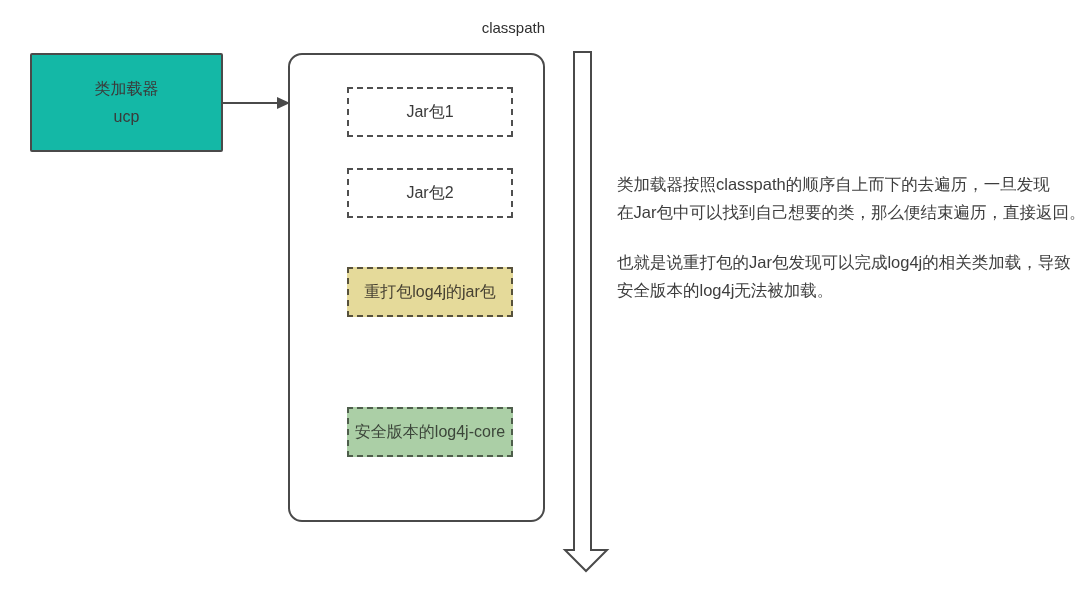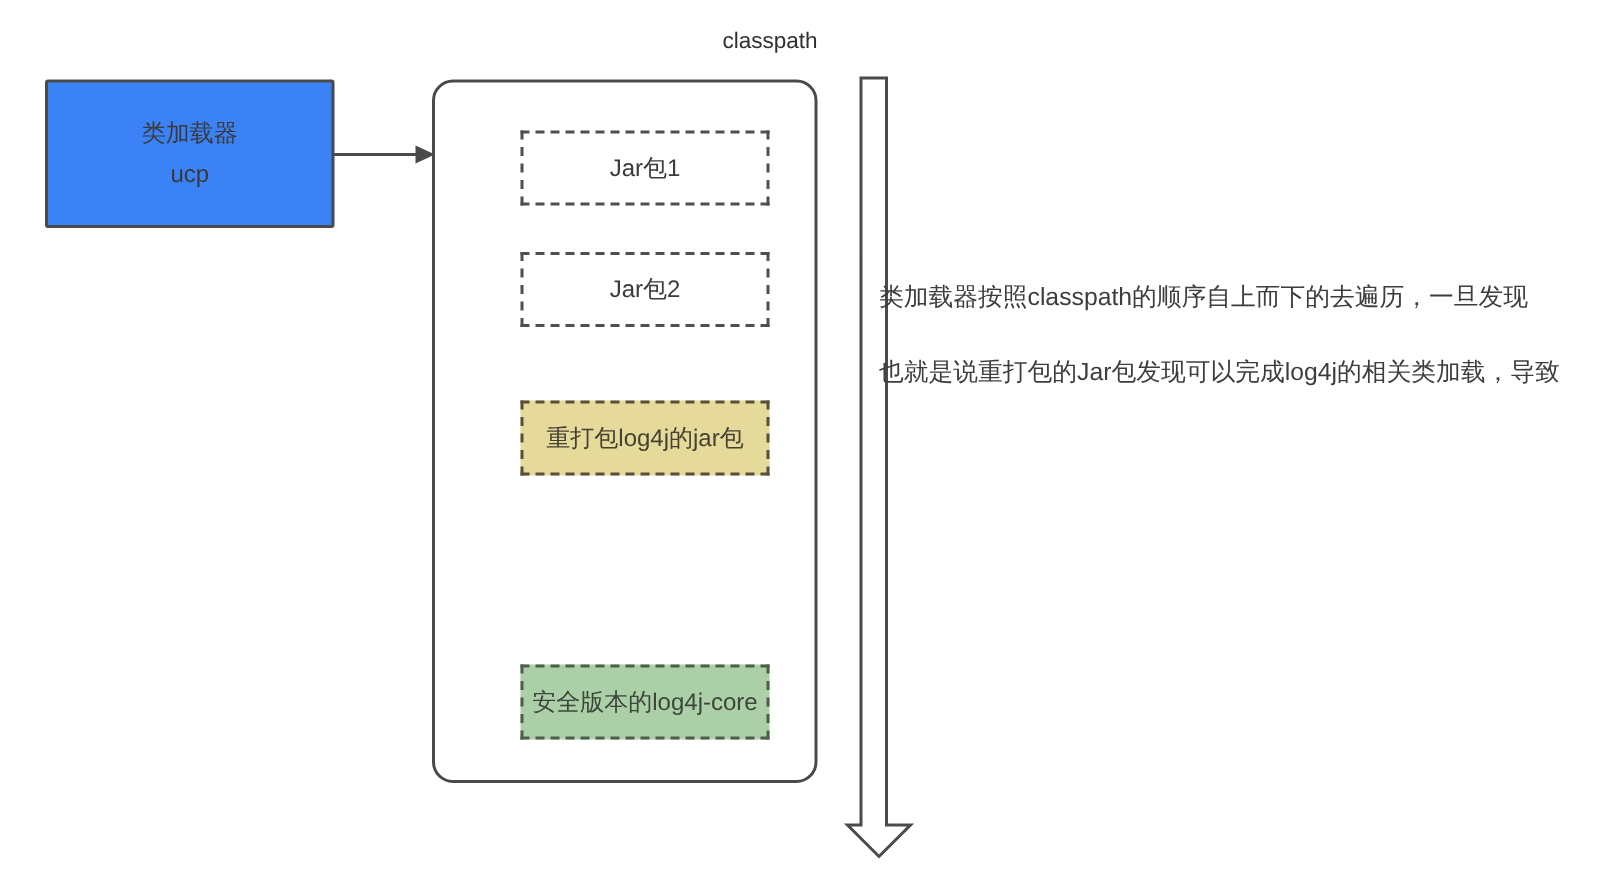--- a/index.html
+++ b/index.html
@@ -15,21 +15,21 @@
     background: #ffffff;
     overflow: hidden;
     color: #3c3c3c;
   }
 
   
   .loader-box {
     position: absolute;
     left: 30px; top: 53px;
     width: 189px; height: 95px;
-    background: #3b82f6;
+    background: #14b8a6;
     border: 2px solid #4a4a4a;
     border-radius: 2px;
     display: flex;
     flex-direction: column;
     align-items: center;
     justify-content: center;
     gap: 8px;
     font-size: 16px;
     color: #3a3a3a;
   }
@@ -65,36 +65,35 @@
     align-items: center;
     justify-content: center;
     font-size: 16px;
     color: #3a3a3a;
     box-sizing: content-box;
   }
   .jar-box.pos-0 { top: 32px; }
   .jar-box.pos-1 { top: 113px; }
   .jar-box.pos-2 { top: 200px; }
   .jar-box.pos-3 { top: 288px; }
-  .jar-box.pos-4 { top: 388px; }
+  .jar-box.pos-4 { top: 352px; }
   .jar-box.repackaged { background: var(--repack-bg, #e5da9a); border-color: #57513b; color: #474132; margin-top: 12px; }
   .jar-box.safe       { background: var(--safe-bg, #abcfa6); border-color: #4e5e4b; color: #3c463a; }
 
   
   .h-arrow { position: absolute; left: 221px; top: 93px; }
   .v-arrow { position: absolute; left: 560px; top: 45px; }
 
   
   .annotation {
     position: absolute;
-    left: 586px; top: 170px;
+    left: 617px; top: 170px;
     width: 440px;
     font-size: 16.5px;
     color: #3d3d3d;
-    margin-top: 14px;
   }
   .annotation .para { margin: 0 0 22px 0; }
   .annotation .line { line-height: 28px; white-space: nowrap; }
 </style>
 </head>
 <body>
 
 <div class="canvas">
 
   <div class="loader-box">
@@ -116,19 +115,21 @@
     <div class="jar-box pos-4 safe">安全版本的log4j-core</div>
   </div>
 
   <svg class="v-arrow" width="54" height="534" viewBox="0 0 54 534">
     <polygon points="14,7 31,7 31,505 47,505 26,526 5,505 14,505" fill="#ffffff" stroke="#4a4a4a" stroke-width="2" stroke-linejoin="miter"></polygon>
   </svg>
 
   <div class="annotation">
     <div class="para">
       <div class="line">类加载器按照classpath的顺序自上而下的去遍历，一旦发现</div>
+      <div class="line">在Jar包中可以找到自己想要的类，那么便结束遍历，直接返回。</div>
     </div>
     <div class="para">
       <div class="line">也就是说重打包的Jar包发现可以完成log4j的相关类加载，导致</div>
+      <div class="line">安全版本的log4j无法被加载。</div>
     </div>
   </div>
 
 </div>
 
 </body></html>

